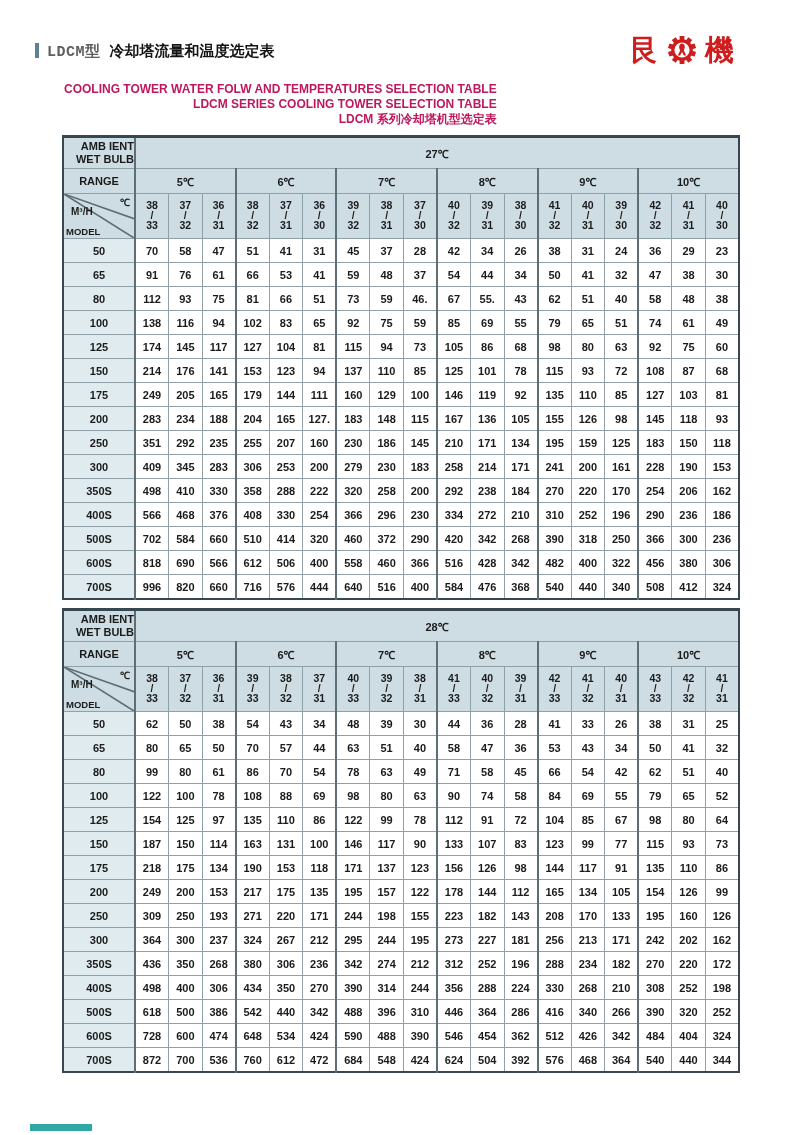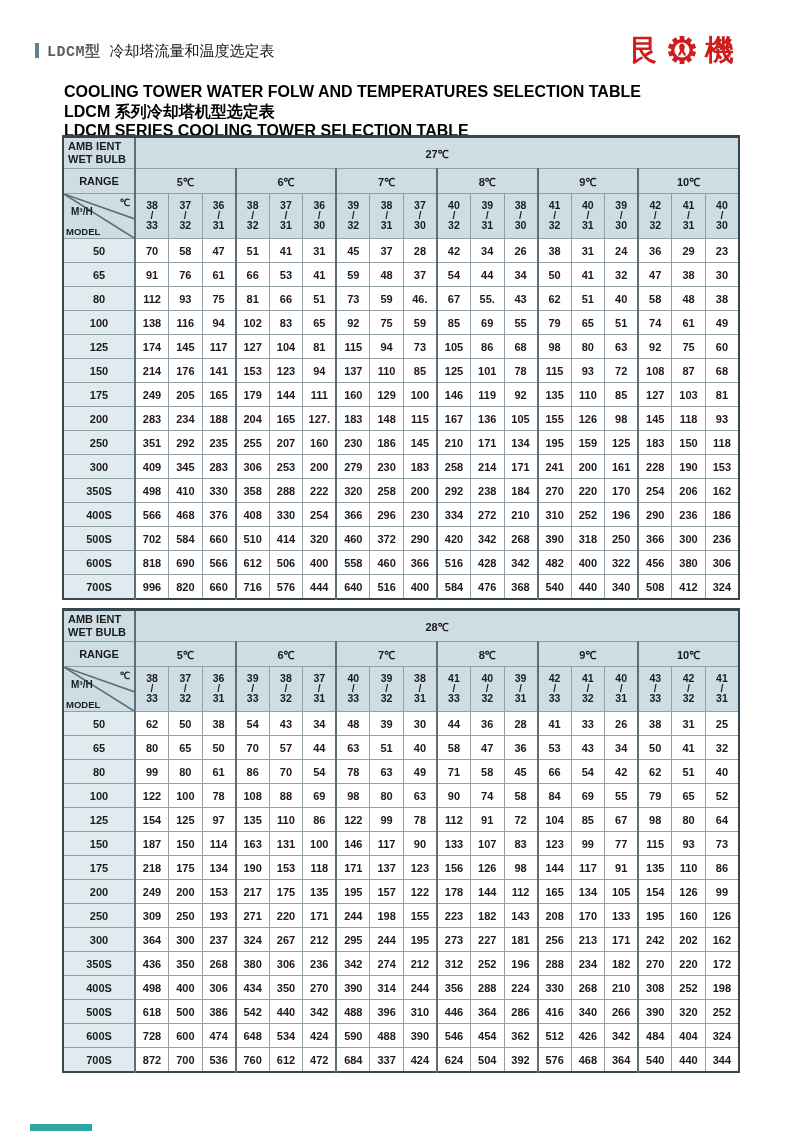--- a/index.html
+++ b/index.html
@@ -4,41 +4,41 @@
 <style>
   html,body{margin:0;padding:0;}
   body{
     width:800px;height:1135px;background:#ffffff;position:relative;
     font-family:"Liberation Sans",sans-serif;overflow:hidden;
   }
   
   .doc-header{position:absolute;top:42px;left:35px;white-space:nowrap;}
   .accent-bar{display:inline-block;width:4px;height:15px;background:#5d8296;margin-right:8px;vertical-align:-2px;}
   .model-name{font-family:Liberation Mono, monospace;color:#5f5f5f;font-size:15px;letter-spacing:.5px;font-weight:bold;margin-top:11px;}
-  .cn-title{font-weight:normal;color:#141414;font-size:15px;margin-left:9px;}
+  .cn-title{font-weight:bold;color:#141414;font-size:15px;margin-left:9px;}
   .logo{position:absolute;top:34px;left:630px;display:flex;align-items:center;gap:7px;color:#cf1d1d;}
   .logo .cjk{font-size:29px;font-weight:bold;line-height:1;}
-  .subtitles{position:absolute;top:83px;left:64px;font-size:16px;font-weight:bold;color:#000000;}
+  .subtitles{position:absolute;top:83px;left:64px;font-size:12px;font-weight:bold;color:#be185d;text-align:right;}
   .subtitles div{margin-bottom:2px;line-height:1.1;}
   
   .tbl-wrap{position:absolute;left:62px;width:678px;}
   table{border-collapse:collapse;table-layout:fixed;width:678px;
         border:2px solid #37474f;border-top:3px solid #37474f;}
   td{border:1px solid #8fa0a7;text-align:center;font-size:11px;font-weight:bold;
      color:#1b1b1b;padding:0;overflow:hidden;}
   td.hdr{background:#cddde3;}
   td.lbl{background:#e0ebef;}
   td.grp{border-left:2px solid #5d6e75;}
   td.lblcol{border-right:2px solid #5d6e75;}
   tr.r-amb td{height:30px;}
   tr.r-range td{height:24px;margin-left:8px;}
   tr.r-pairs td{height:44px;}
   tr.r-data td{height:23px;background:#ffffff;}
   tr.r-data td.lbl{background:#e0ebef;}
-  .amb-label{font-size:11px;line-height:1.15;text-align:left;padding-left:4px;}
+  .amb-label{font-size:11px;line-height:1.15;text-align:right;padding-left:4px;}
   .pair div{line-height:.95;font-size:10.5px;}
   .corner{position:relative;}
   .corner svg{position:absolute;inset:0;width:100%;height:100%;}
   .corner .c-unit{position:absolute;left:7px;top:12px;font-size:10px;}
   .corner .c-deg{position:absolute;right:4px;top:1px;font-size:10px;}
   .corner .c-model{position:absolute;left:2px;bottom:1px;font-size:9.5px;}
   .footer-bar{position:absolute;left:30px;top:1124px;width:62px;height:7px;background:#2fa8a4;}
 </style>
 </head>
 <body>
@@ -68,22 +68,22 @@
         <circle r="9.5" fill="#ffffff"></circle>
         <path d="M0,-8 C3.6,-8 4.6,-3 2.2,0.6 L5.4,7 L2.4,7 L0,2.6 L-2.4,7 L-5.4,7 L-2.2,0.6 C-4.6,-3 -3.6,-8 0,-8 Z"></path>
       </g>
     </svg>
   </span>
   <span class="cjk">機</span>
 </div>
 
 <div class="subtitles">
   <div>COOLING TOWER WATER FOLW AND TEMPERATURES SELECTION TABLE</div>
+  <div>LDCM SERIES COOLING TOWER SELECTION TABLE</div>
   <div>LDCM 系列冷却塔机型选定表</div>
-  <div>LDCM SERIES COOLING TOWER SELECTION TABLE</div>
 </div>
 
 <div class="tbl-wrap" style="top:135px;">
     <table>
       <colgroup>
         <col style="width: 72px;">
         <col>
         <col>
         <col>
         <col>
@@ -969,21 +969,21 @@
         </tr>
         <tr class="r-data">
           <td class="lbl lblcol">700S</td>
           <td class="grp">872</td>
           <td>700</td>
           <td>536</td>
           <td class="grp">760</td>
           <td>612</td>
           <td>472</td>
           <td class="grp">684</td>
-          <td>337</td>
+          <td>548</td>
           <td>424</td>
           <td class="grp">624</td>
           <td>504</td>
           <td>392</td>
           <td class="grp">576</td>
           <td>468</td>
           <td>364</td>
           <td class="grp">540</td>
           <td>440</td>
           <td>344</td>

